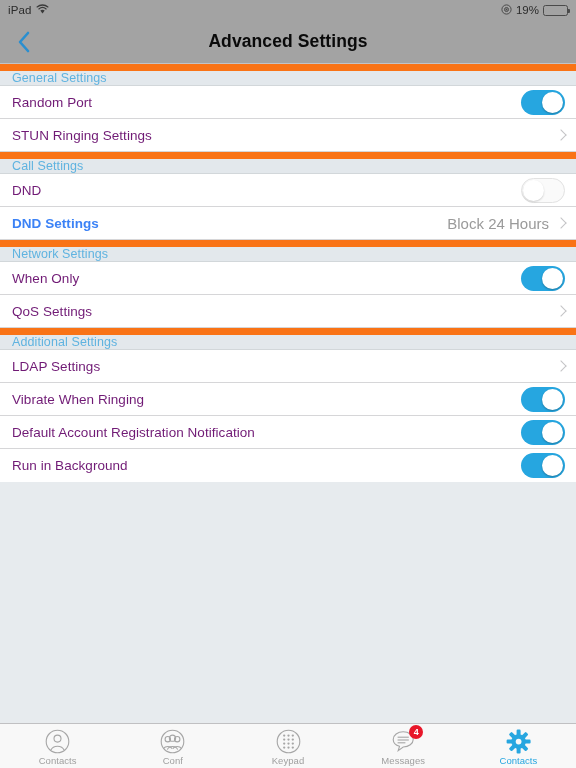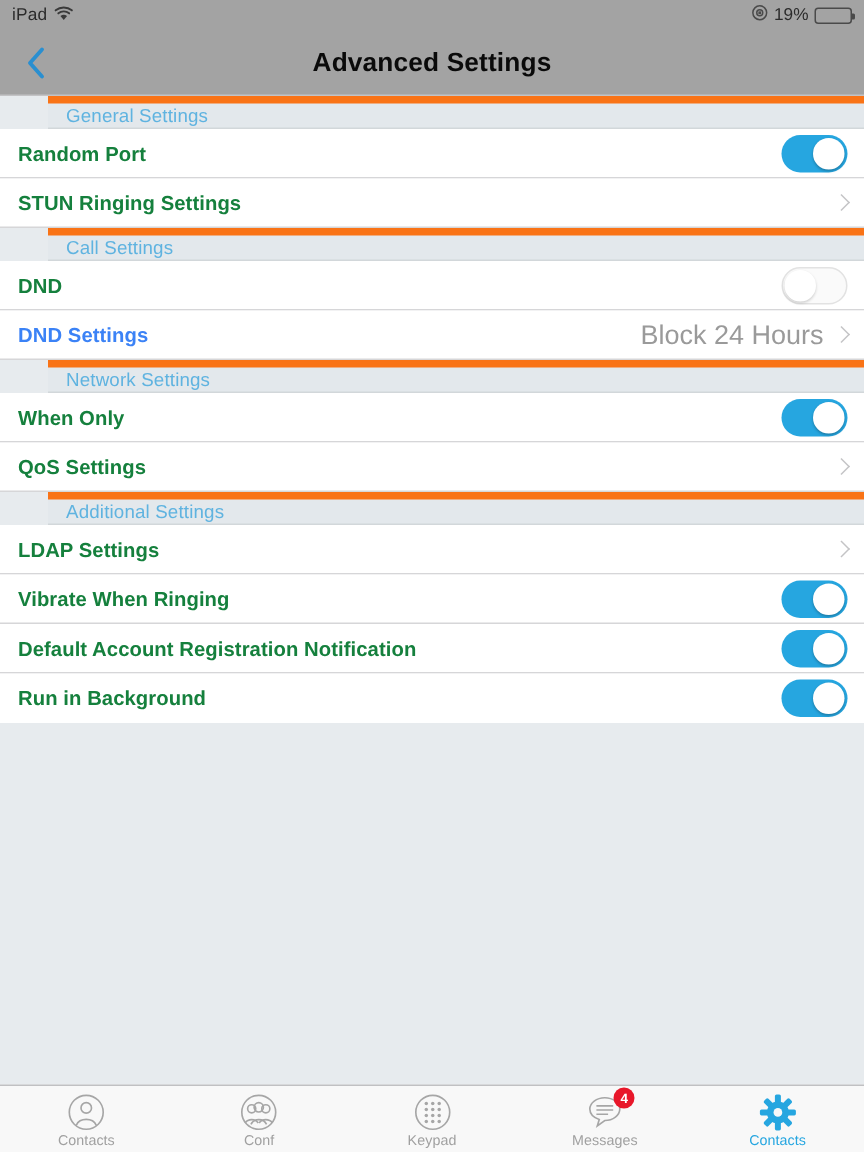--- a/index.html
+++ b/index.html
@@ -104,50 +104,49 @@
   }
   .section-header {
     height: 22px;
     background: #e3e8ec;
     display: flex;
     align-items: center;
     padding: 0 0 0 12px;
     font-size: 12.5px;
     color: #5fb3e0;
     letter-spacing: 0.1px;
-    border-top: 5px solid #f97316;
+    border-top: 7px solid #f97316;
     border-bottom: 1px solid #d2d7da;
-    margin-left: 32px;
   }
   .row {
     height: 33px;
     background: #ffffff;
     display: flex;
     align-items: center;
     padding-left: 12px;
     padding-right: 11px;
     position: relative;
     border-bottom: 1px solid #d6d6d8;
   }
   .row:last-child { border-bottom: none; }
   .row-label {
     font-size: 13.5px;
-    font-weight: bold;
-    color: #15803d;
+    font-weight: normal;
+    color: #701a75;
     letter-spacing: 0.05px;
   }
   .row.disabled .row-label { color: #3b82f6; font-weight: bold; }
   .row-right {
     margin-left: auto;
     display: flex;
     align-items: center;
     gap: 8px;
   }
   .row-value {
-    font-size: 18px;
+    font-size: 15px;
     color: #9a9a9a;
   }
 
   
   .chevron {
     width: 8px; height: 13px;
     position: relative;
     flex: 0 0 auto;
   }
   .chevron:before {

